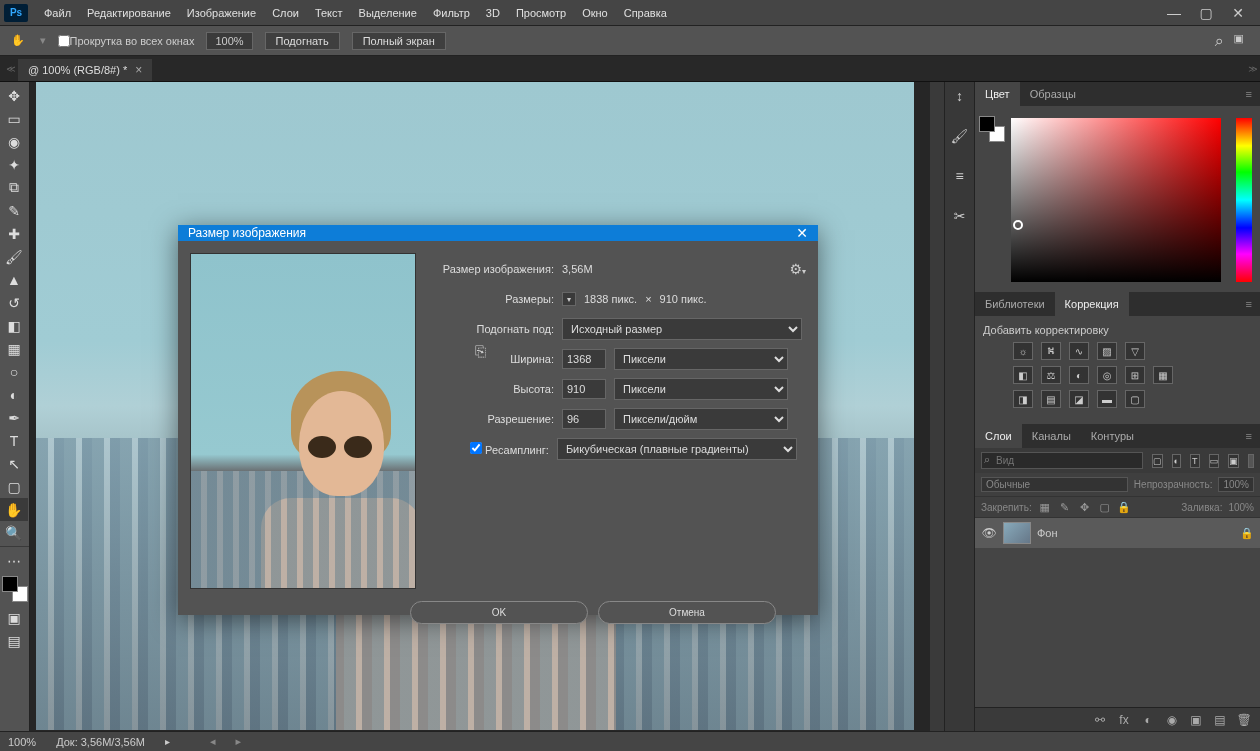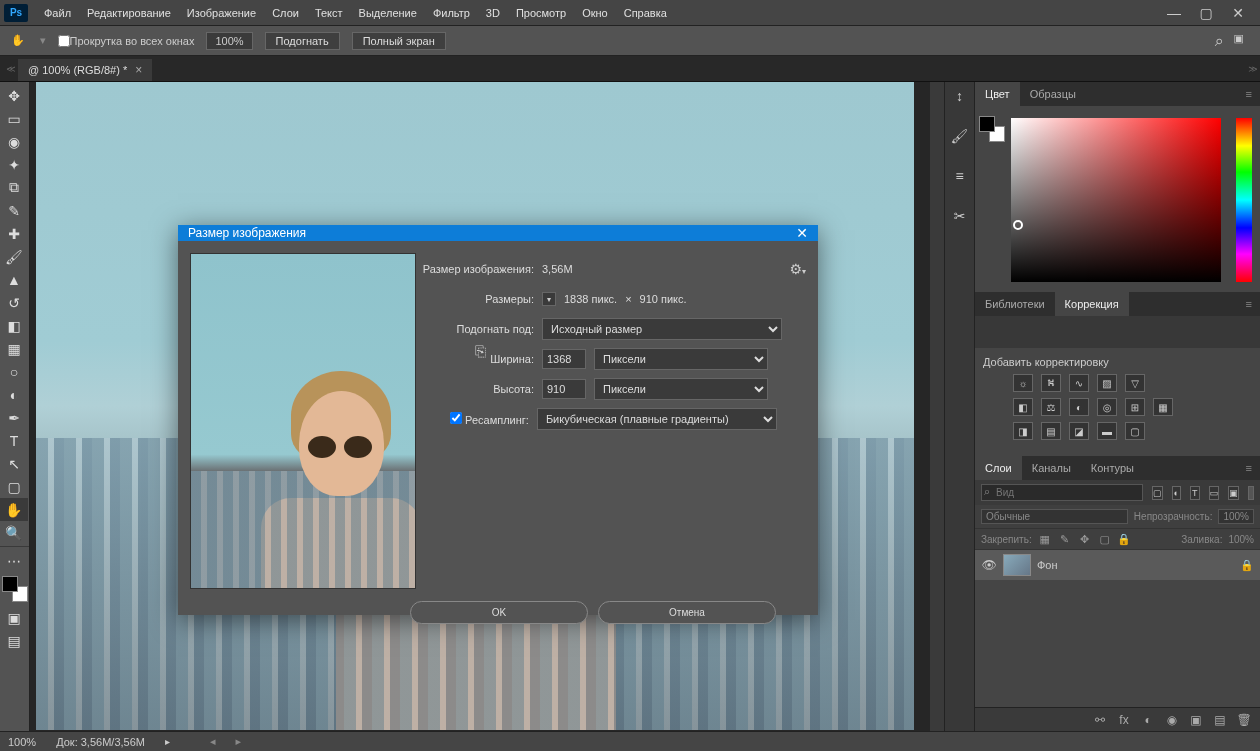--- a/index.html
+++ b/index.html
@@ -63,21 +63,21 @@
 
 .color-panel { height: 186px; background: #454545; position: relative; padding: 8px; }
 .color-picker-area { position: absolute; left: 36px; top: 12px; width: 210px; height: 164px; background: linear-gradient(to bottom, transparent, #000), linear-gradient(to right, #fff, #ff0000); }
 .color-indicator { position: absolute; width: 10px; height: 10px; border: 2px solid #fff; border-radius: 50%; left: 2px; top: 102px; }
 .hue-slider { position: absolute; right: 8px; top: 12px; width: 16px; height: 164px; background: linear-gradient(180deg, #f00 0%, #ff0 17%, #0f0 33%, #0ff 50%, #00f 67%, #f0f 83%, #f00 100%); }
 .fgbg-mini { position: absolute; left: 4px; top: 10px; width: 26px; height: 26px; }
 .fg-mini { position:absolute; width:16px;height:16px;background:#000;border:1px solid #888;top:0;left:0;z-index:2;}
 .bg-mini { position:absolute; width:16px;height:16px;background:#fff;border:1px solid #888;bottom:0;right:0;}
 
 
-.corr-panel { background: #454545; padding: 8px; height: 108px; margin-top: 32px; }
+.corr-panel { background: #454545; padding: 8px; height: 108px; }
 .corr-title { font-size: 11px; color: #ccc; margin-bottom: 6px; }
 .corr-icons { display: flex; gap: 8px; flex-wrap: wrap; padding-left: 30px;}
 .corr-icon { width: 20px; height: 18px; background: #333; border: 1px solid #666; cursor: pointer; display:flex;align-items:center;justify-content:center;font-size:10px;color:#ccc; }
 
 
 .layers-panel { flex: 1; background: #454545; display: flex; flex-direction: column; }
 .layers-search { padding: 4px 6px; display: flex; align-items: center; gap: 9px; background: #3a3a3a; }
 .layers-search input { flex: 1; background: #2a2a2a; border: 1px solid #555; color: #aaa; font-size: 10px; padding: 2px 14px; }
 .layers-search .search-icon-pos{position:relative;}
 .layers-search .search-icon-pos::before{content:"⌕";position:absolute;left:3px;top:1px;color:#888;font-size:11px;}
@@ -95,21 +95,21 @@
 .footer-icon { width: 16px; height: 16px; display: flex; align-items: center; justify-content: center; color: #aaa; font-size: 12px; cursor: pointer; }
 
 
 .statusbar { position: absolute; bottom: 0; left: 0; right: 0; height: 20px; background: #454545; display: flex; align-items: center; padding: 0 8px; gap: 20px; font-size: 11px; color: #ccc; border-top: 1px solid #222; }
 
 
 .dialog-overlay { position: absolute; top: 0; left: 0; right: 0; bottom: 0; }
 .dialog { position: absolute; left: 178px; top: 225px; width: 640px; height: 390px; background: #535353; box-shadow: 0 5px 25px rgba(0,0,0,0.5); display: flex; flex-direction: column; }
 .dialog-titlebar { height: 26px; background: #0d7dd8; display: flex; align-items: center; padding: 0 10px; color: #fff; font-size: 12px; }
 .dialog-close { margin-left: auto; font-size: 14px; cursor: pointer; }
-.dialog-body { flex: 1; display: flex; padding: 12px; }
+.dialog-body { flex: 1; display: flex; padding: 12px; gap: 20px; }
 .dialog-preview { width: 226px; height: 336px; background: linear-gradient(180deg, #8fc3cc 0%, #96c9d0 60%, rgba(160,180,190,0.3) 65%); position: relative; overflow: hidden; border:1px solid #333;}
 .dialog-preview::after{content:"";position:absolute;bottom:0;left:0;right:0;height:35%;background: repeating-linear-gradient(90deg, rgba(120,150,165,0.7) 0 10px, rgba(180,200,210,0.5) 10px 16px);}
 .prev-person{position:absolute;bottom:0;left:60px;width:180px;}
 .prev-hair{width:100px;height:90px;background:#b8935a;border-radius:50% 50% 30% 30%;margin:120px auto 0;}
 .prev-head{width:85px;height:105px;background:#e3b896;border-radius:50% 50% 45% 45%;margin:-70px auto 0;position:relative;z-index:1;}
 .prev-glasses{width:66px;height:22px;margin:-60px auto 40px;display:flex;gap:8px;position:relative;z-index:2;}
 .prev-glasses span{width:28px;height:22px;background:#3a2a1a;border-radius:50%;}
 .prev-body{width:160px;height:90px;background:#c89878;border-radius:30px 30px 0 0;margin:0 auto;}
 .dialog-form { flex: 1; display: flex; flex-direction: column; gap: 6px; padding-top: 4px; }
 .form-row { display: flex; align-items: center; gap: 8px; height: 24px; }
@@ -379,20 +379,25 @@
           <span class="form-label">Ширина:</span>
           <input class="form-input" value="1368" style="">
           <select class="form-select"><option>Пиксели</option></select>
         </div>
         <div class="form-row">
           <span class="form-label">Высота:</span>
           <input class="form-input" value="910" style="">
           <select class="form-select"><option>Пиксели</option></select>
         </div>
         <div class="form-row">
+          <span class="form-label">Разрешение:</span>
+          <input class="form-input" value="96" style="">
+          <select class="form-select"><option>Пиксели/дюйм</option></select>
+        </div>
+        <div class="form-row">
           <span class="form-label" style="width:auto;padding-left:34px;">
             <input type="checkbox" class="form-check" checked="" style="">
             <span>Ресамплинг:</span>
           </span>
           <select class="form-select wide"><option>Бикубическая (плавные градиенты)</option></select>
         </div>
       </div>
     </div>
     <div class="dialog-buttons">
       <div class="dlg-btn">OK</div>

